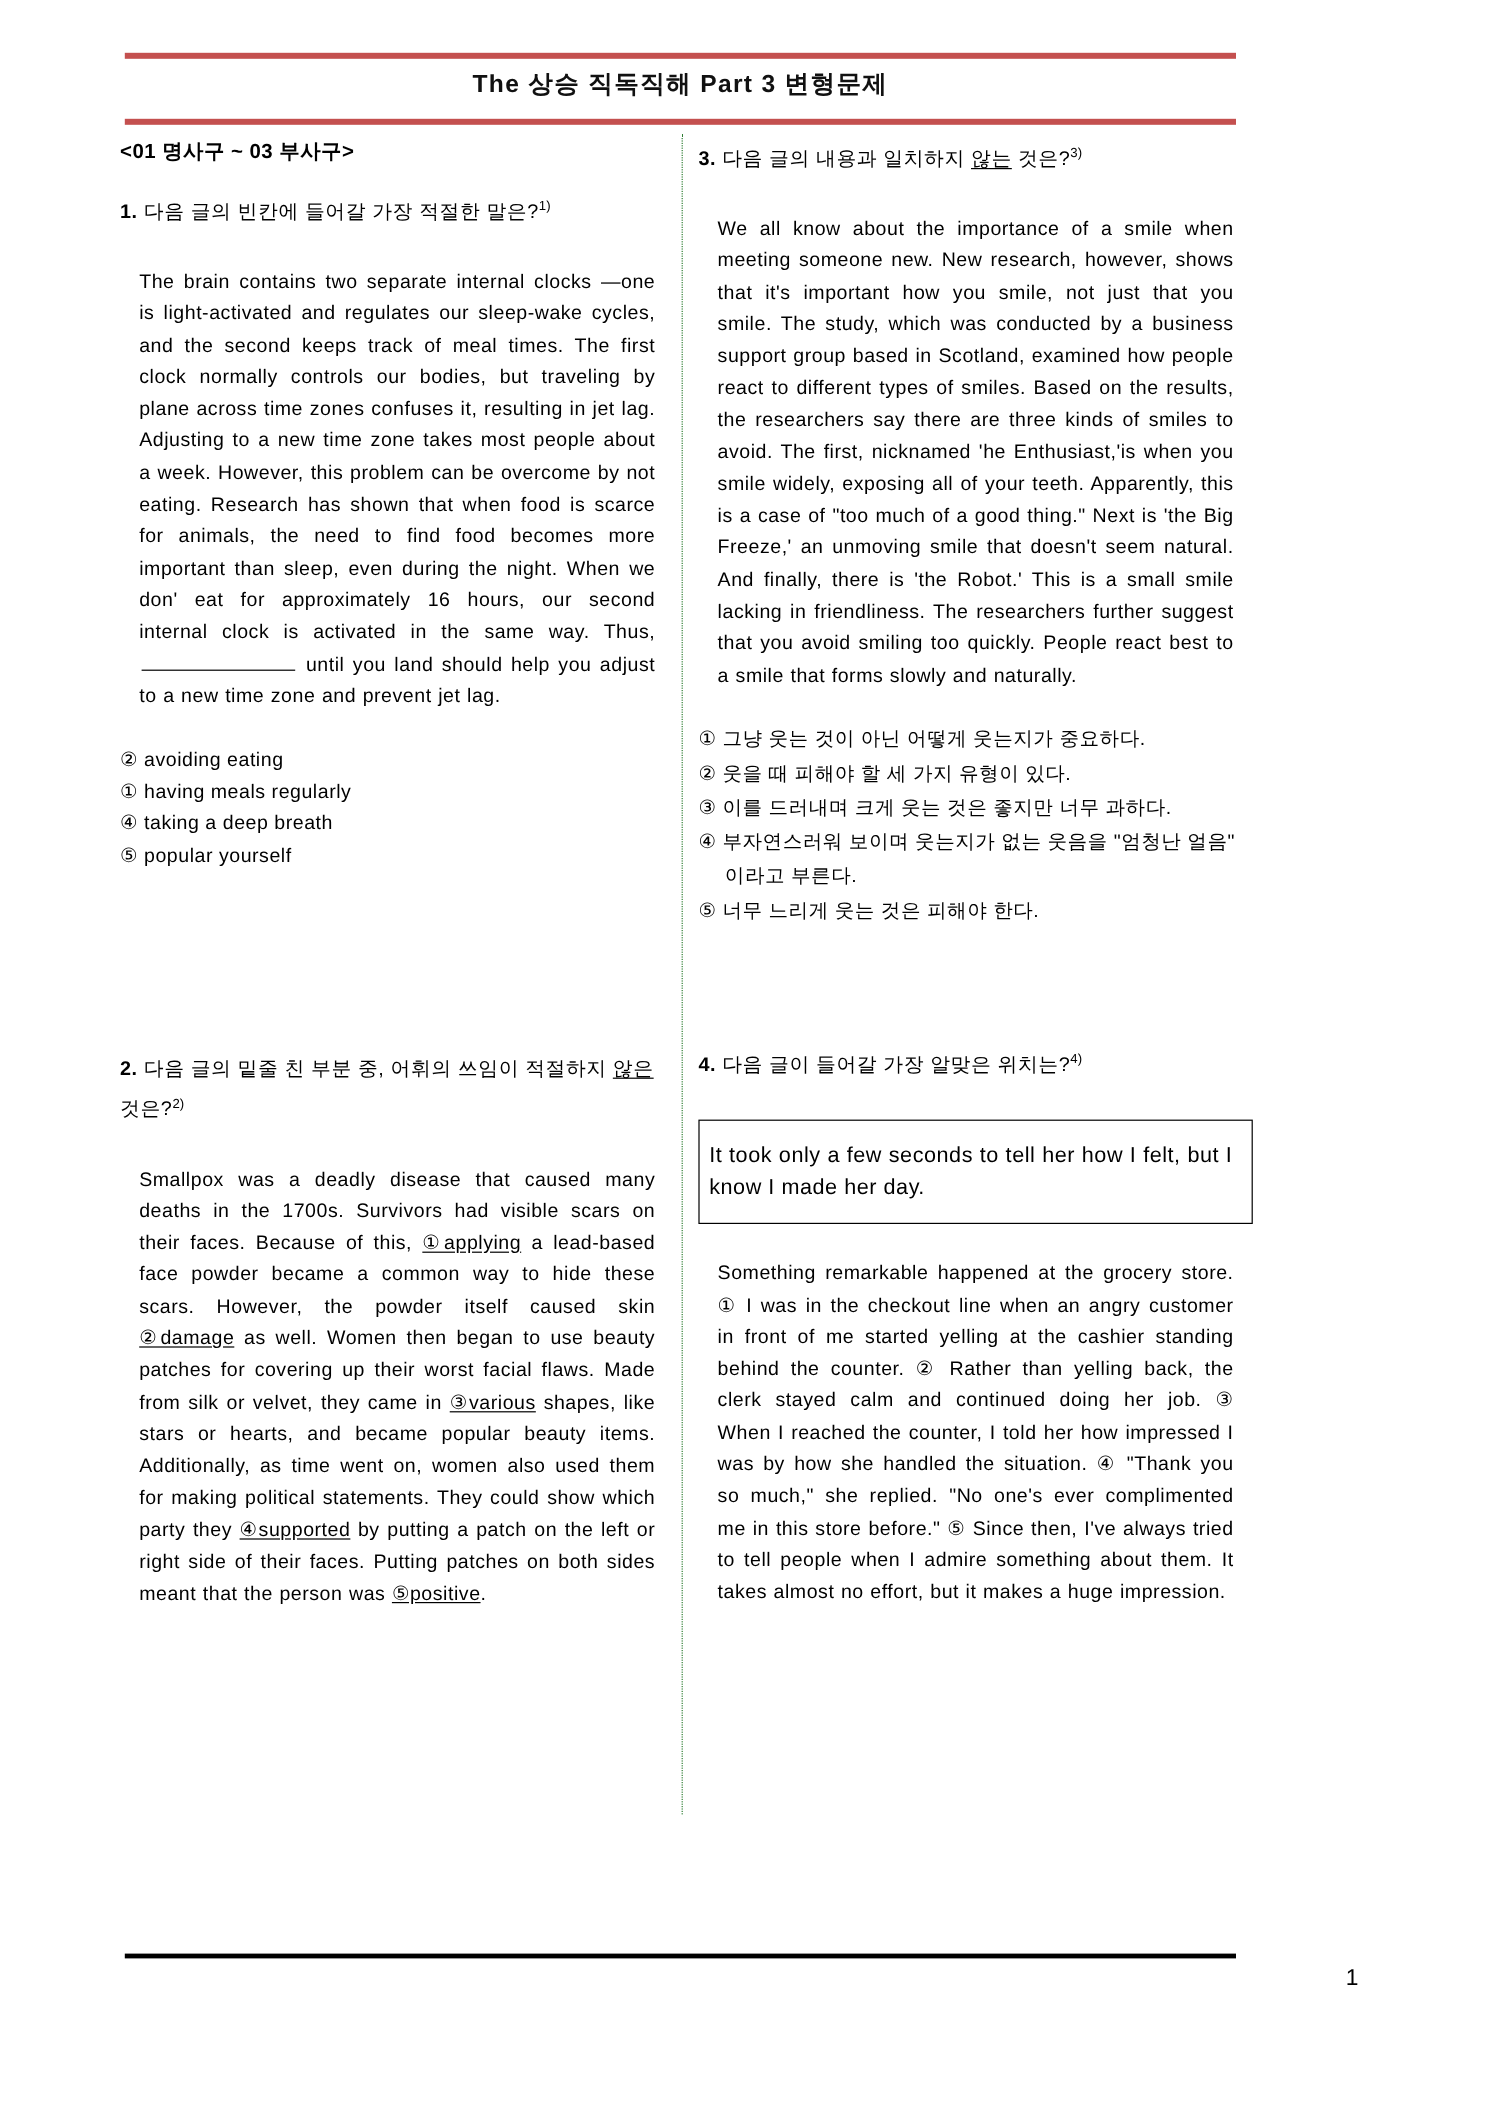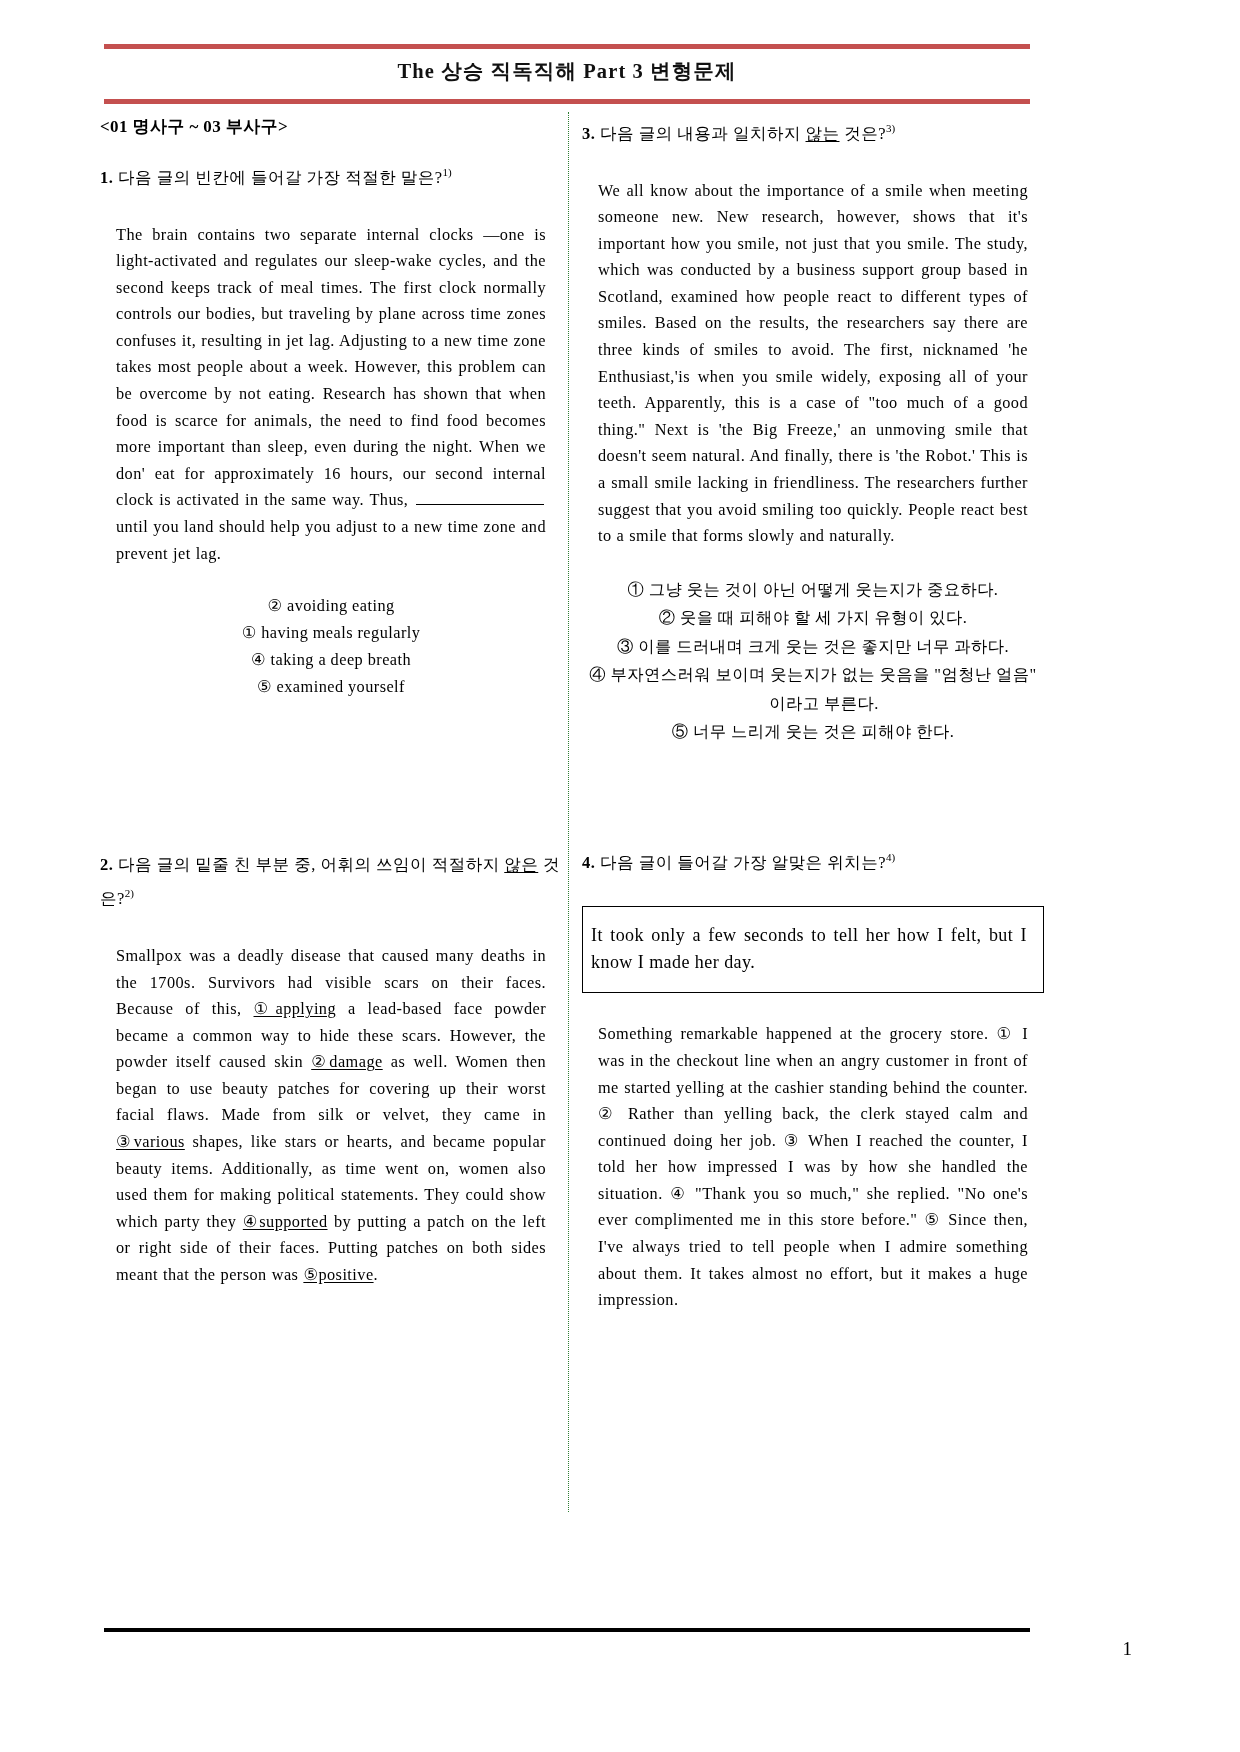--- a/index.html
+++ b/index.html
@@ -15,21 +15,20 @@
     position: relative;
     overflow: hidden;
   }
   .page {
     position: absolute;
     left: 0; top: 0;
     width: 1240px;
     height: 1752px;
     box-sizing: border-box;
     padding: 0;
-    font-family: Liberation Serif, serif;
   }
   
   .hdr-rule {
     position: absolute;
     left: 104px;
     width: 926px;
     height: 5px;
     background: #c4504f;
   }
   .hdr-rule.top { top: 44px; }
@@ -109,21 +108,20 @@
 
   .choices {
     margin: 26px 0 0 0;
     font-size: 16.3px;
     line-height: 26.8px;
     letter-spacing: 0.45px;
   }
   .choices .ch {
     display: block;
     white-space: normal;
-    text-align: center;
   }
   .choices.kr { line-height: 28.5px; }
   .choices.kr .ch { text-indent: 0; padding-left: 0; }
   .choices.kr .ch.wrap {
     padding-left: 22px;
     text-indent: -22px;
   }
 
   .quote-box {
     border: 1.4px solid #000;
@@ -174,21 +172,21 @@
     <div class="qhead">
       <span class="qnum">1.</span><span> 다음 글의 빈칸에 들어갈 가장 적절한 말은?</span><sup>1)</sup>
     </div>
 
     <p class="passage"><span>The brain contains two separate internal clocks —one is light-activated and regulates our sleep-wake cycles, and the second keeps track of meal times. The first clock normally controls our bodies, but traveling by plane across time zones confuses it, resulting in jet lag. Adjusting to a new time zone takes most people about a week. However, this problem can be overcome by not eating. Research has shown that when food is scarce for animals, the need to find food becomes more important than sleep, even during the night. When we don' eat for approximately 16 hours, our second internal clock is activated in the same way. Thus, </span><span class="blank-line"></span><span> until you land should help you adjust to a new time zone and prevent jet lag.</span></p>
 
     <div class="choices">
       <span class="ch">② avoiding eating</span>
       <span class="ch">① having meals regularly</span>
       <span class="ch">④ taking a deep breath</span>
-      <span class="ch">⑤ examined yourself</span>
+      <span class="ch">⑤ popular yourself</span>
     </div>
 
     <div class="spacer-tall"></div>
 
     <div class="qhead">
       <span class="qnum">2.</span><span> 다음 글의 밑줄 친 부분 중, 어휘의 쓰임이 적절하지 </span><span class="u">않은</span><span> 것은?</span><sup>2)</sup>
     </div>
 
     <p class="passage last-left"><span>Smallpox was a deadly disease that caused many deaths in the 1700s. Survivors had visible scars on their faces. Because of this, </span><span class="u">①applying</span><span> a lead-based face powder became a common way to hide these scars. However, the powder itself caused skin </span><span class="u">②damage</span><span> as well. Women then began to use beauty patches for covering up their worst facial flaws. Made from silk or velvet, they came in </span><span class="u">③various</span><span> shapes, like stars or hearts, and became popular beauty items. Additionally, as time went on, women also used them for making political statements. They could show which party they </span><span class="u">④supported</span><span> by putting a patch on the left or right side of their faces. Putting patches on both sides meant that the person was </span><span class="u">⑤positive</span><span>.</span></p>
 

